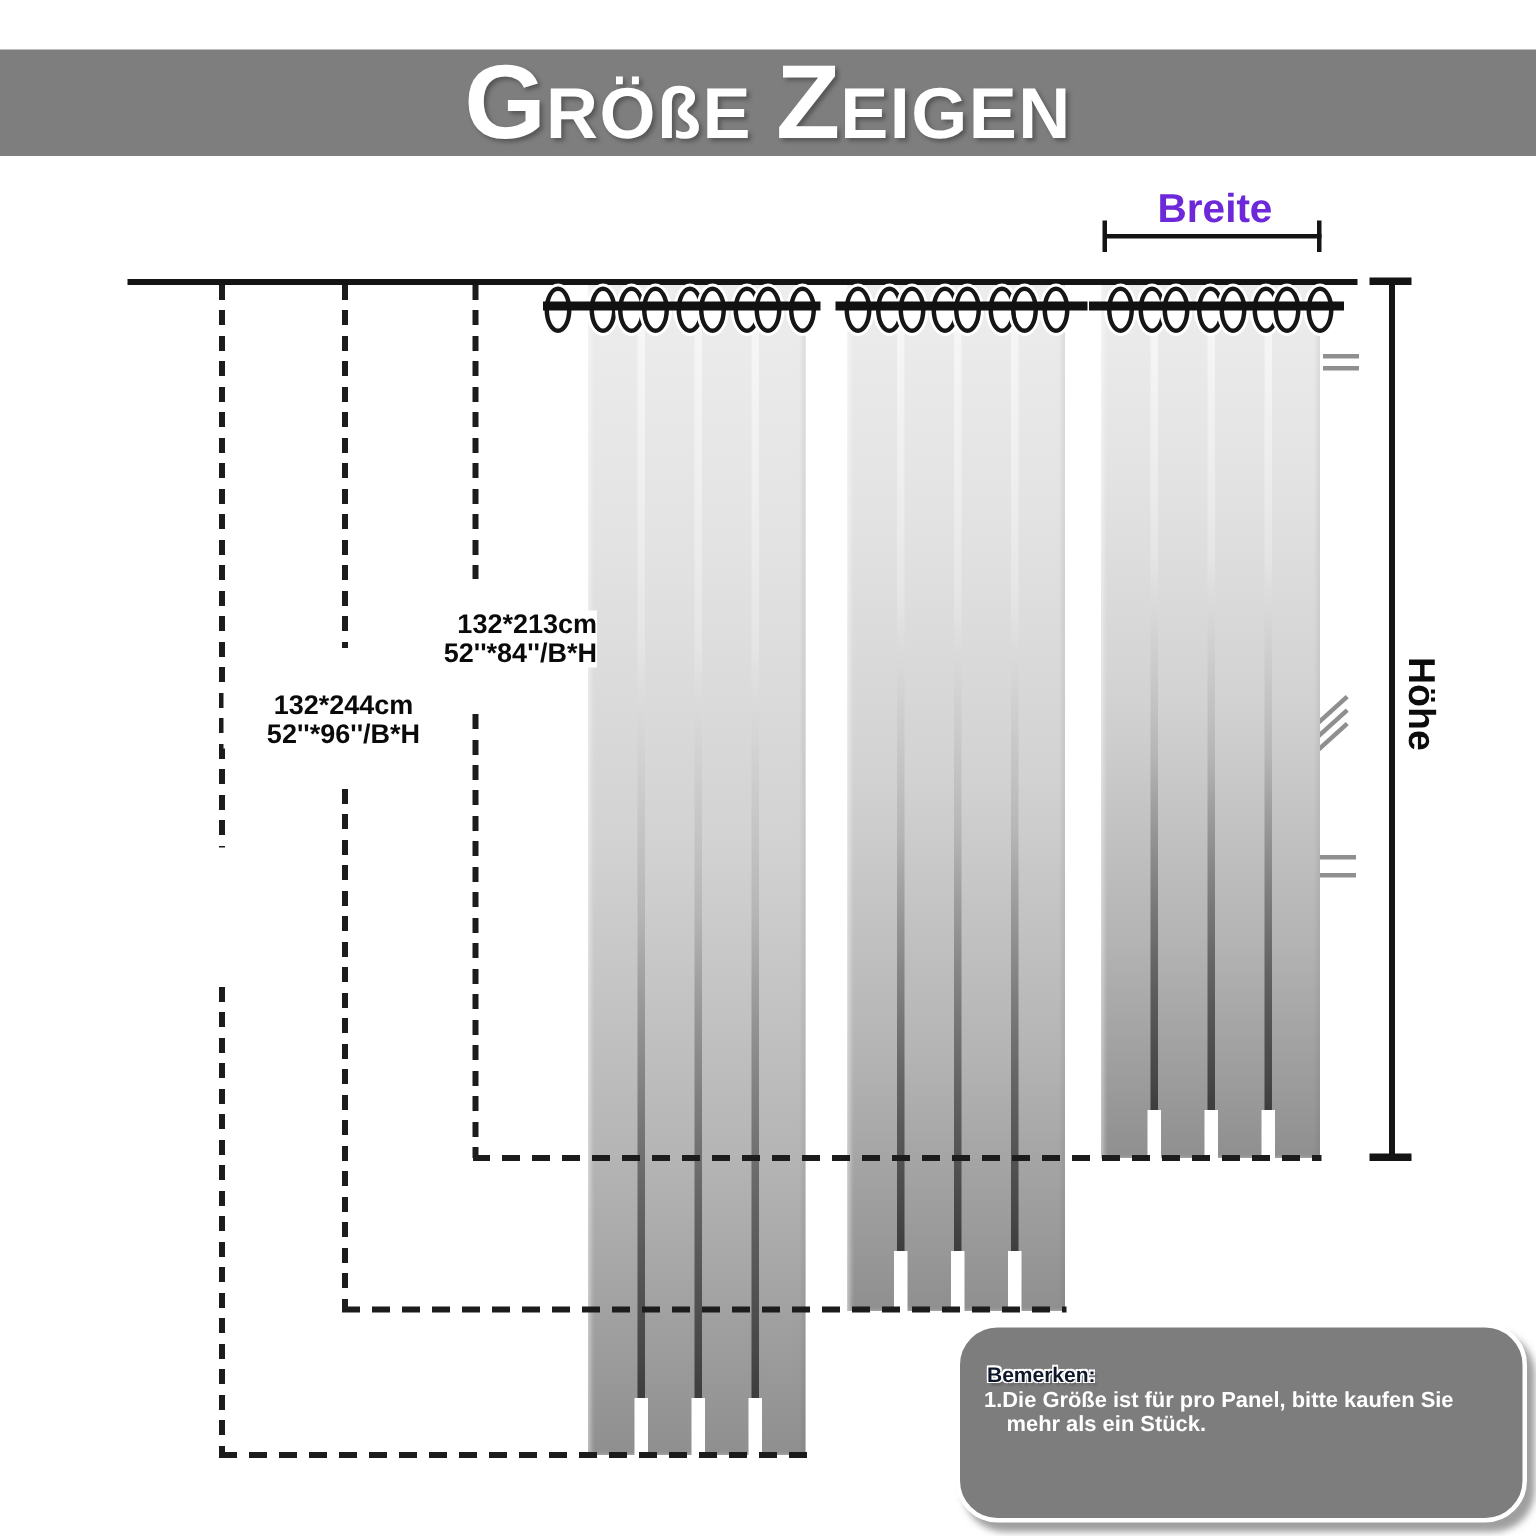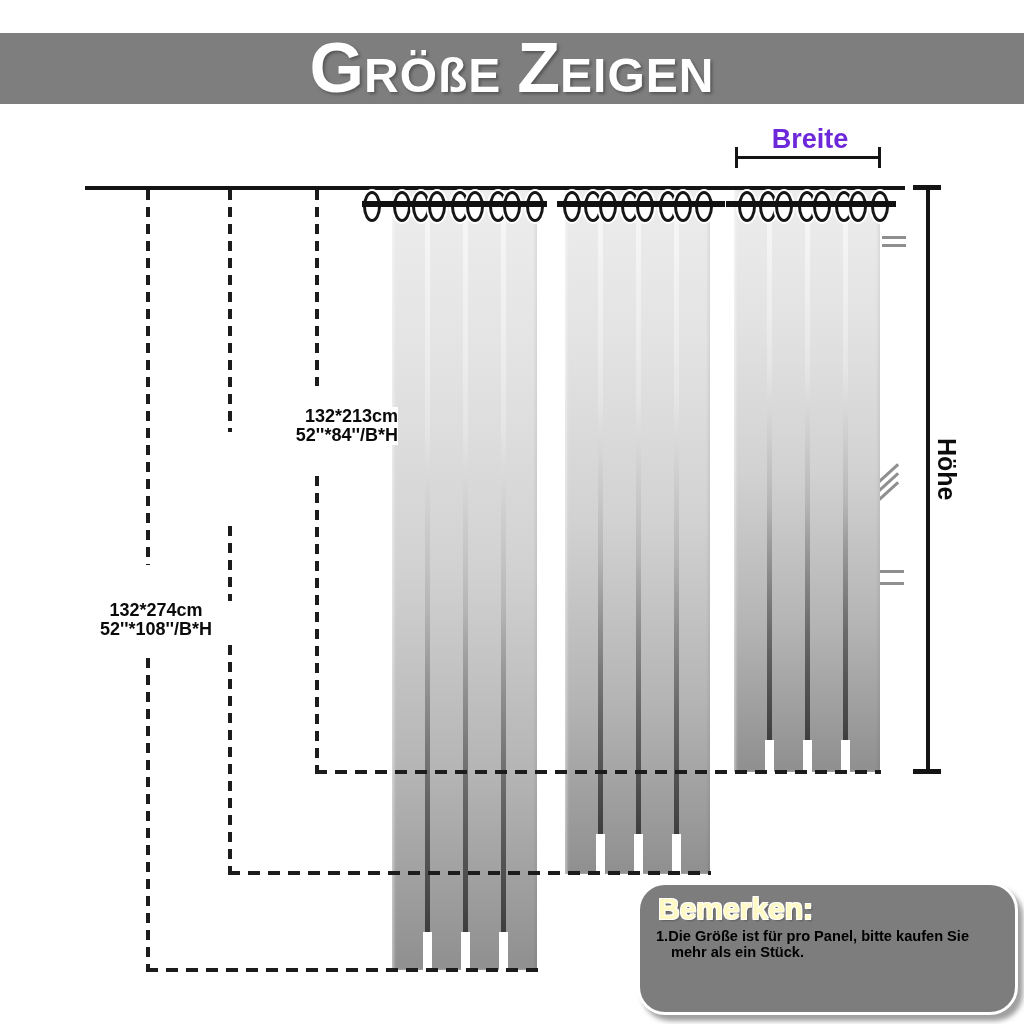--- a/index.html
+++ b/index.html
@@ -72,23 +72,23 @@
 
   
   .mark-h{position:absolute;width:24px;height:3px;background:#8f8f8f;}
   .diag-wrap{position:absolute;left:872px;top:466px;width:32px;height:40px;}
   .diag{position:absolute;left:0;width:30px;height:3px;background:#8f8f8f;transform:rotate(-42deg);}
 
   
   #notes{position:absolute;left:637px;top:882px;width:381px;height:133px;box-sizing:border-box;
          background:#7d7d7d;border:3px solid #ffffff;border-radius:28px;z-index:8;
          box-shadow:5px 6px 5px rgba(95,95,95,.6);padding:5px 12px 4px 16px;}
-  #notes-title{color:#fef9c3;font-size:30px;font-weight:bold;margin:2px 0 3px 2px;
+  #notes-title{color:#0f172a;font-size:14px;font-weight:bold;margin:18px 0 3px 2px;
                text-shadow:-1px -1px 0 #fff,1px -1px 0 #fff,-1px 1px 0 #fff,1px 1px 0 #fff,2px 2px 2px rgba(0,0,0,.25);}
-  .note-item{color:#000000;font-size:14.6px;font-weight:bold;line-height:15.9px;
+  .note-item{color:#ffffff;font-size:14.6px;font-weight:bold;line-height:15.9px;
              padding-left:15px;text-indent:-15px;}
 </style>
 </head>
 <body>
 
 <div id="stage">
 
   <div id="banner"></div>
   <div id="title">
     <span><span class="t-big">G</span><span class="t-sm">RÖßE</span></span><span class="t-gap"></span><span><span class="t-big">Z</span><span class="t-sm">EIGEN</span></span>
@@ -179,23 +179,23 @@
   <div class="dv" id="v3a"></div>
   <div class="dv" id="v3b"></div>
   <div class="dh" id="h213"></div>
   <div class="dh" id="h244"></div>
   <div class="dh" id="h274"></div>
 
   <div class="size-label" id="s213">
     <div>132*213cm</div>
     <div>52''*84''/B*H</div>
   </div>
-  <div class="size-label" id="s274">
-    <div>132*274cm</div>
-    <div>52''*108''/B*H</div>
+  <div class="size-label" id="s244">
+    <div>132*244cm</div>
+    <div>52''*96''/B*H</div>
   </div>
 
   <div>
     <div class="v-cap" style="top:185px;"></div>
     <div class="v-line"></div>
     <div class="v-cap" style="top:769px;"></div>
   </div>
   <div id="hoehe-label">Höhe</div>
 
   <div id="notes">

